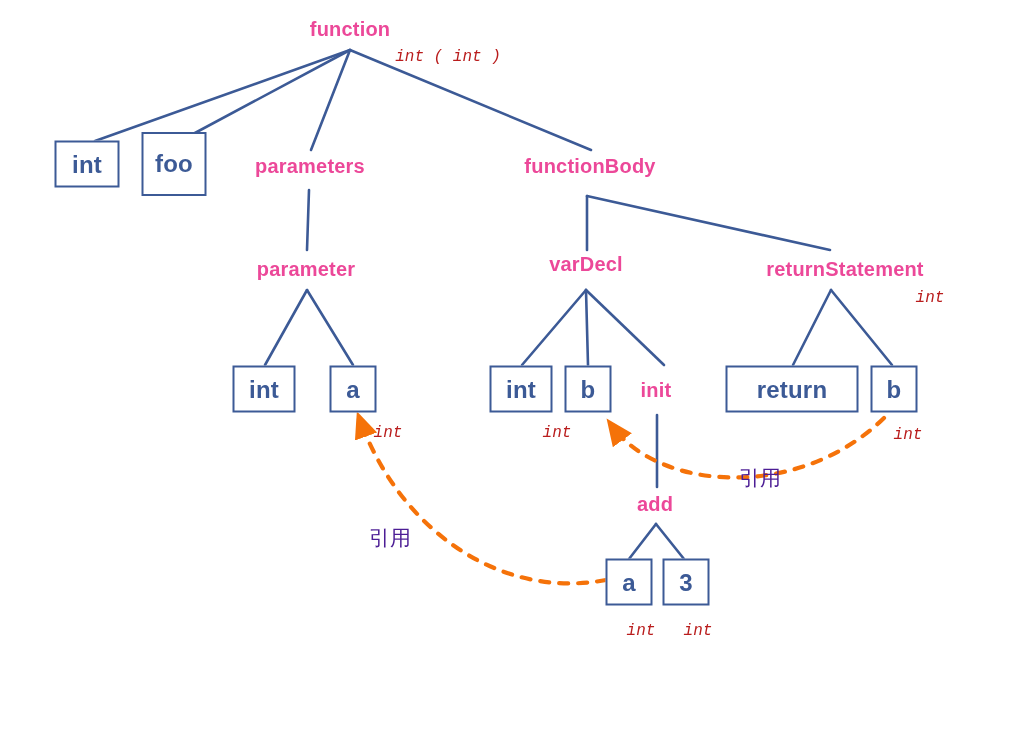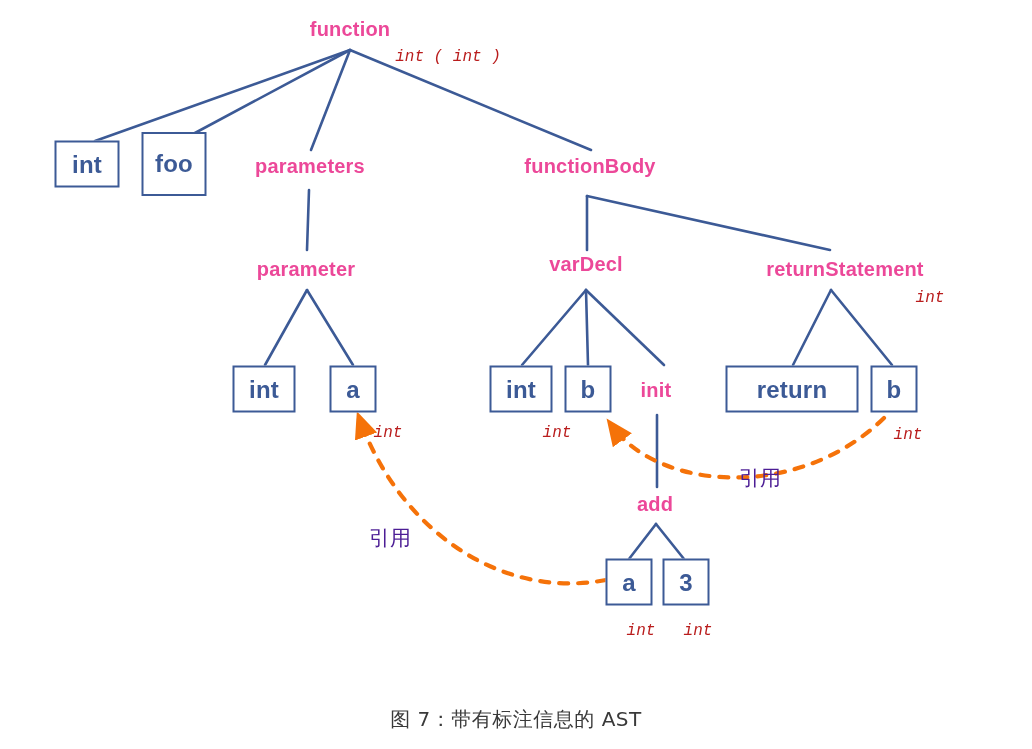--- a/index.html
+++ b/index.html
@@ -158,15 +158,14 @@
   <div class="anno" style="left:930px; top:298px;">int</div>
   <div class="anno" style="left:388px; top:433px;">int</div>
   <div class="anno" style="left:557px; top:433px;">int</div>
   <div class="anno" style="left:908px; top:435px;">int</div>
   <div class="anno" style="left:641px; top:631px;">int</div>
   <div class="anno" style="left:698px; top:631px;">int</div>
 
   <div class="anno-cjk" style="left:390px; top:538px;">引用</div>
   <div class="anno-cjk" style="left:760px; top:478px;">引用</div>
 
-  <div id="caption">图 7：带有标注信息的 AST</div>
 
 </div>
 
 </body></html>

